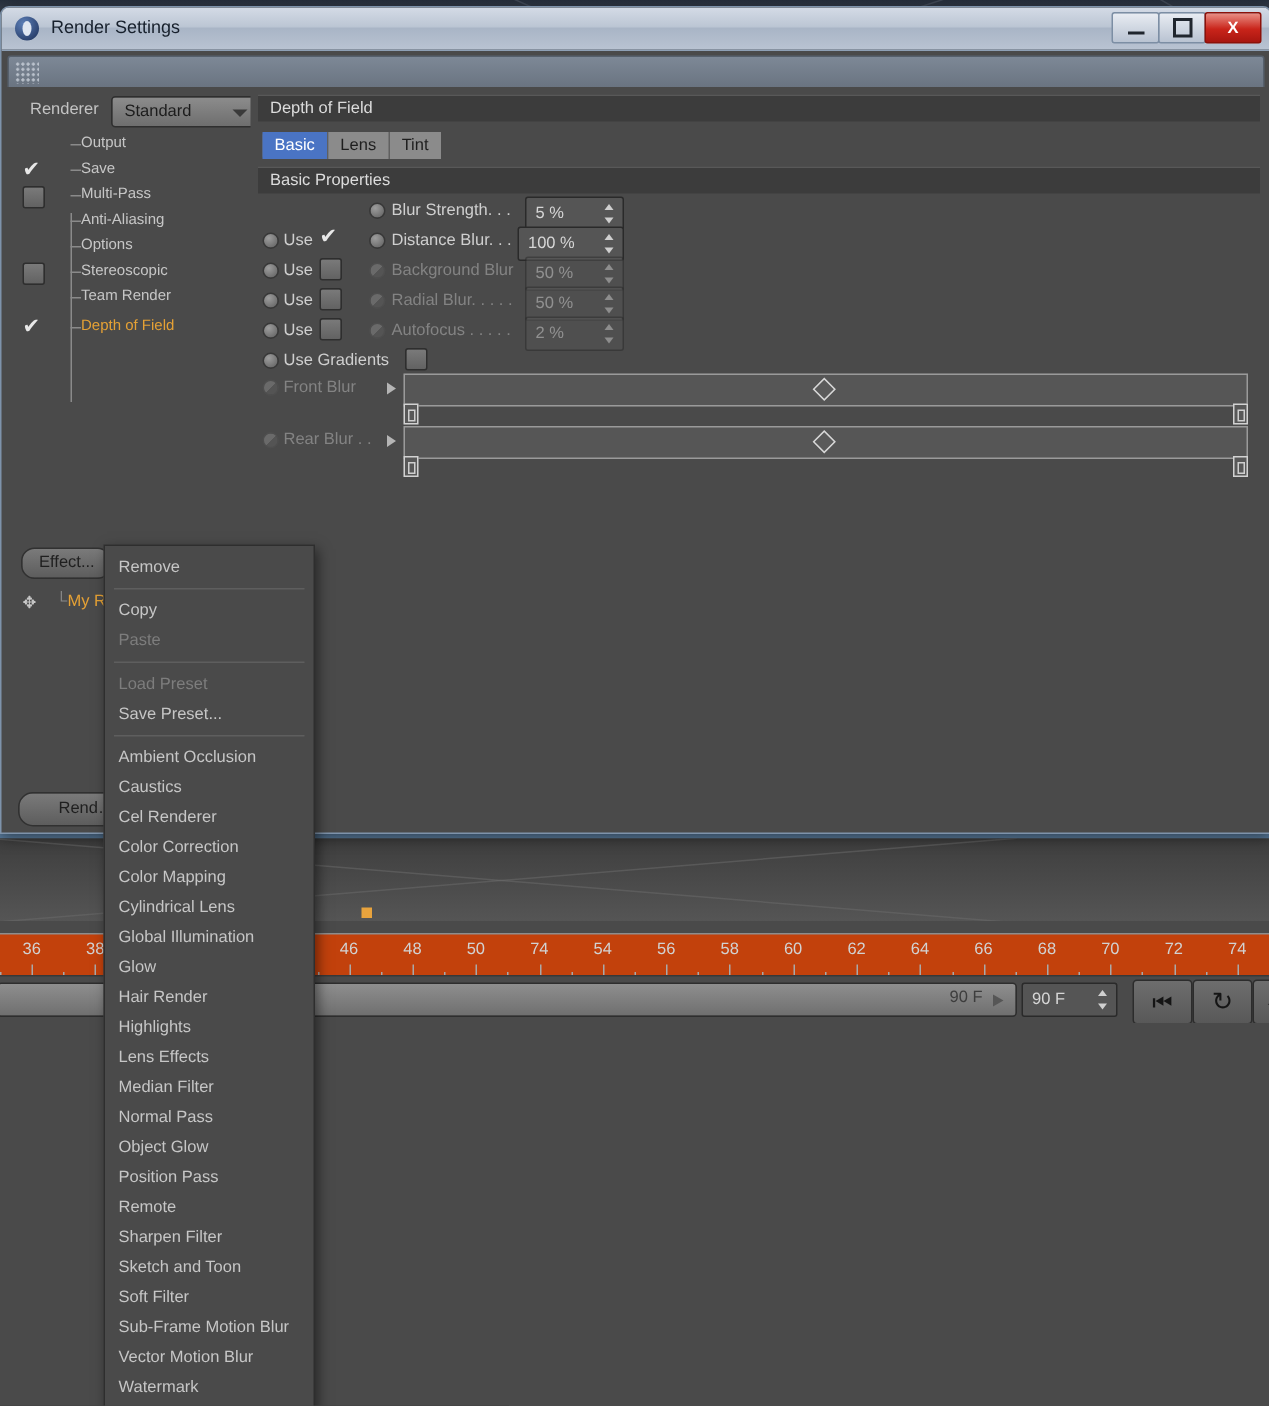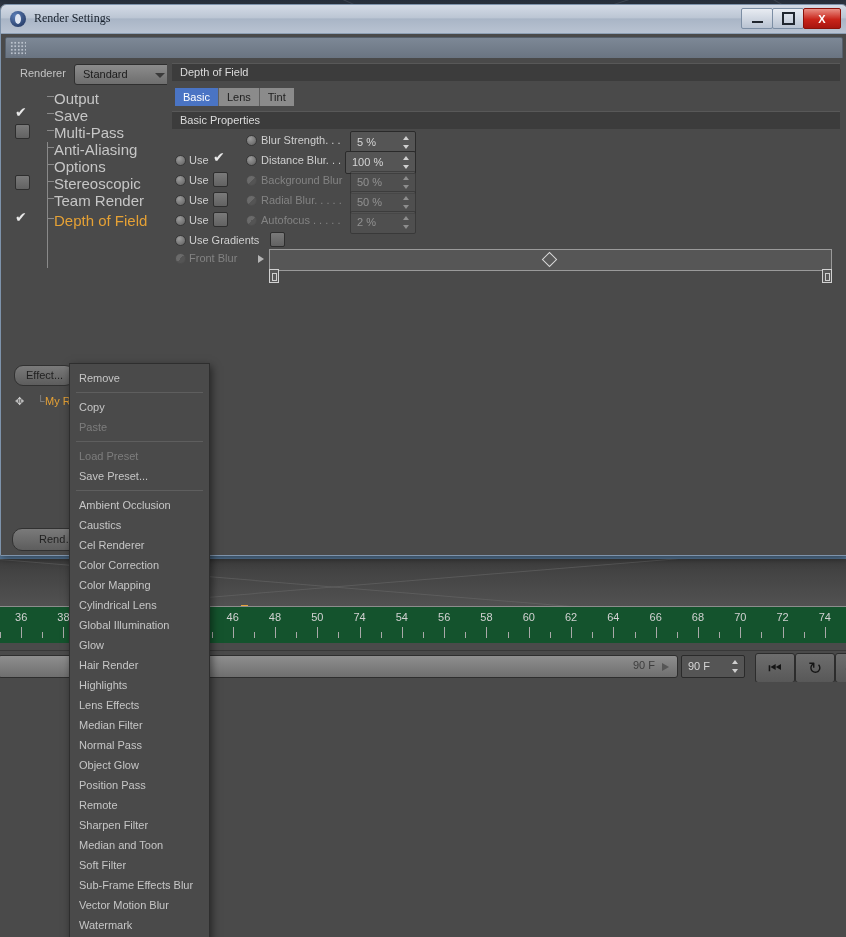--- a/index.html
+++ b/index.html
@@ -18,21 +18,21 @@
     background:linear-gradient(180deg,#27303d,#4d5562);}
   #desk-top-strip .dline{position:absolute;background:#5a6270;opacity:.5;}
 
   
   #viewport{position:absolute;left:0;top:556px;width:846px;height:381px;background:#4a4a4a;}
   #vp-topline{position:absolute;left:0;top:0;width:846px;height:3px;background:#5b7ea0;}
   #vp-body{position:absolute;left:0;top:3px;width:846px;height:55px;
     background:linear-gradient(180deg,#3e3e3e,#555555);overflow:hidden;}
   #vp-body .xline{position:absolute;height:1px;background:#6a6a6a;opacity:.55;transform-origin:0 0;}
   .keyframe{position:absolute;width:7px;height:7px;background:#e8a33d;}
-  #tl-ruler{position:absolute;left:0;top:50px;width:846px;height:36px;background:#14532d;
+  #tl-ruler{position:absolute;left:0;top:66px;width:846px;height:36px;background:#c2410c;
     border-top:1px solid #8d8d8d;}
   #tl-ruler .tick{position:absolute;background:#a9a9a9;width:1px;}
   #tl-ruler .tickmaj{height:11px;top:20px;}
   #tl-ruler .tickmin{height:6px;top:25px;}
   #tl-ruler .tlab{position:absolute;top:4px;font-size:11px;color:#d2d2d2;transform:translateX(-50%);}
   #tl-bar{position:absolute;left:0;top:94px;width:846px;height:32px;background:#4a4a4a;
     border-top:1px solid #383838;border-bottom:1px solid #383838;}
   #tl-bar2{position:absolute;left:0;top:126px;width:846px;height:255px;background:#4a4a4a;}
 
   .slider-track{position:absolute;height:21px;border:1px solid #2e2e2e;border-radius:3px;
@@ -56,21 +56,21 @@
     border:1px solid #7e93ab;border-radius:6px 6px 0 0;
     box-shadow:0 2px 10px rgba(0,0,0,.55);
     background:#4a4a4a;overflow:hidden;}
   #titlebar{position:relative;height:28px;
     background:linear-gradient(180deg,#d4dbe6 0%,#bcc6d4 45%,#a9b5c6 50%,#b9c3d2 100%);
     border-bottom:1px solid #8ea0b5;}
   #titlebar .tlogo{position:absolute;left:9px;top:6px;width:16px;height:16px;border-radius:50%;
     background:radial-gradient(circle at 35% 30%,#5c7fb8,#1b2d55);}
   #titlebar .tlogo:after{content:"";position:absolute;left:5px;top:3px;width:6px;height:10px;
     border-radius:50%;background:#dfe6f2;}
-  #titlebar .ttxt{position:absolute;left:33px;top:6px;font-size:12px;color:#17202c;font-family:Liberation Serif, serif;}
+  #titlebar .ttxt{position:absolute;left:33px;top:6px;font-size:12px;color:#17202c;}
   .winbtn{position:absolute;top:3px;height:19px;border:1px solid #7c8ea4;border-radius:2px;
     display:flex;align-items:center;justify-content:center;font-size:11px;color:#20262e;}
   #btn-min{left:740px;width:30px;background:linear-gradient(180deg,#e8ecf2,#b9c3d2);}
   #btn-max{left:771px;width:30px;background:linear-gradient(180deg,#e8ecf2,#b9c3d2);}
   #btn-close{left:802px;width:36px;background:linear-gradient(180deg,#e98e84,#c9241a 55%,#a81610);
     border-color:#8c1109;color:#fff;font-weight:bold;}
   #btn-min .glyph{width:11px;height:2px;background:#20262e;margin-top:7px;}
   #btn-max .glyph{width:9px;height:9px;border:2px solid #20262e;}
 
   #toolstrip{position:relative;height:22px;margin:3px 4px 0 4px;
@@ -92,21 +92,21 @@
   #rendererSel .car{position:absolute;right:7px;top:8px;width:0;height:0;
     border-left:5px solid transparent;border-right:5px solid transparent;border-top:5px solid #3a3a3a;}
 
   .treerow{position:absolute;left:0;width:163px;height:17px;}
   .treerow .tcheck{position:absolute;left:11px;top:2px;width:13px;height:13px;}
   .cbox{width:13px;height:13px;border:1px solid #2e2e2e;border-radius:2px;
     background:linear-gradient(180deg,#7a7a7a,#626262);}
   .cbox.on{background:none;border:none;}
   .cbox.on:after{content:"\2714";position:absolute;left:0;top:-3px;font-size:14px;color:#e8e8e8;}
   .treerow .elbow{position:absolute;left:43px;top:8px;width:7px;height:1px;background:#8a8a8a;}
-  .treerow .tlabel{position:absolute;left:50px;top:2px;font-size:15px;color:#c6c6c6;white-space:nowrap;}
+  .treerow .tlabel{position:absolute;left:50px;top:2px;font-size:10px;color:#c6c6c6;white-space:nowrap;}
   .treerow.sel .tlabel{color:#e5a135;}
   #treestem{position:absolute;left:43px;top:84px;width:1px;height:126px;background:#8a8a8a;}
 
   #effectBtn{position:absolute;left:10px;top:307px;width:58px;height:19px;border-radius:9px;
     background:linear-gradient(180deg,#7a7a7a,#5d5d5d);border:1px solid #313131;}
   #effectBtn span{position:absolute;left:11px;top:3px;font-size:11px;color:#1f1f1f;}
   #myrowIcon{position:absolute;left:11px;top:337px;width:12px;height:12px;color:#c7c7c7;font-size:11px;}
   #myrowElbow{position:absolute;left:33px;top:337px;font-size:11px;color:#8a8a8a;}
   #myrowLabel{position:absolute;left:41px;top:337px;font-size:11px;color:#e5a135;white-space:nowrap;}
   #renderBtn{position:absolute;left:8px;top:470px;width:86px;height:21px;border-radius:10px;
@@ -445,20 +445,32 @@
       </div>
 
       <div class="prow" style="left:0;top:173px;width:300px;">
         <div class="rdot" style="left:8px;top:4px;"></div>
         <div class="plabel" style="left:22px;top:3px;">Use Gradients</div>
         <div style="position:absolute;left:103px;top:1px;width:14px;height:14px;">
           <div class="cbox"></div>
         </div>
       </div>
 
+      <div class="prow gradrow" style="left:0;top:226px;width:670px;">
+        <div class="rdot half dim" style="left:8px;top:4px;"></div>
+        <div class="plabel dim" style="left:22px;top:3px;">Rear Blur . .</div>
+        <div class="arrow" style="left:91px;top:6px;"></div>
+        <div class="gradbar" style="left:102px;top:0;width:561px;">
+          <div class="diamond" style="left:274px;top:4px;"></div>
+        </div>
+        <div class="gradknobs" style="left:102px;top:20px;width:561px;">
+          <div class="knob" style="left:0;top:0;"></div>
+          <div class="knob" style="left:553px;top:0;"></div>
+        </div>
+      </div>
 
     </div>
   </div>
 </div>
 
 <div id="ctxmenu">
     <div class="mi">Remove</div>
     <div class="msep"></div>
     <div class="mi">Copy</div>
     <div class="mi dis">Paste</div>
@@ -476,18 +488,18 @@
     <div class="mi">Glow</div>
     <div class="mi">Hair Render</div>
     <div class="mi">Highlights</div>
     <div class="mi">Lens Effects</div>
     <div class="mi">Median Filter</div>
     <div class="mi">Normal Pass</div>
     <div class="mi">Object Glow</div>
     <div class="mi">Position Pass</div>
     <div class="mi">Remote</div>
     <div class="mi">Sharpen Filter</div>
-    <div class="mi">Median and Toon</div>
+    <div class="mi">Sketch and Toon</div>
     <div class="mi">Soft Filter</div>
-    <div class="mi">Sub-Frame Effects Blur</div>
+    <div class="mi">Sub-Frame Motion Blur</div>
     <div class="mi">Vector Motion Blur</div>
     <div class="mi">Watermark</div>
   </div>
 
 </body></html>

